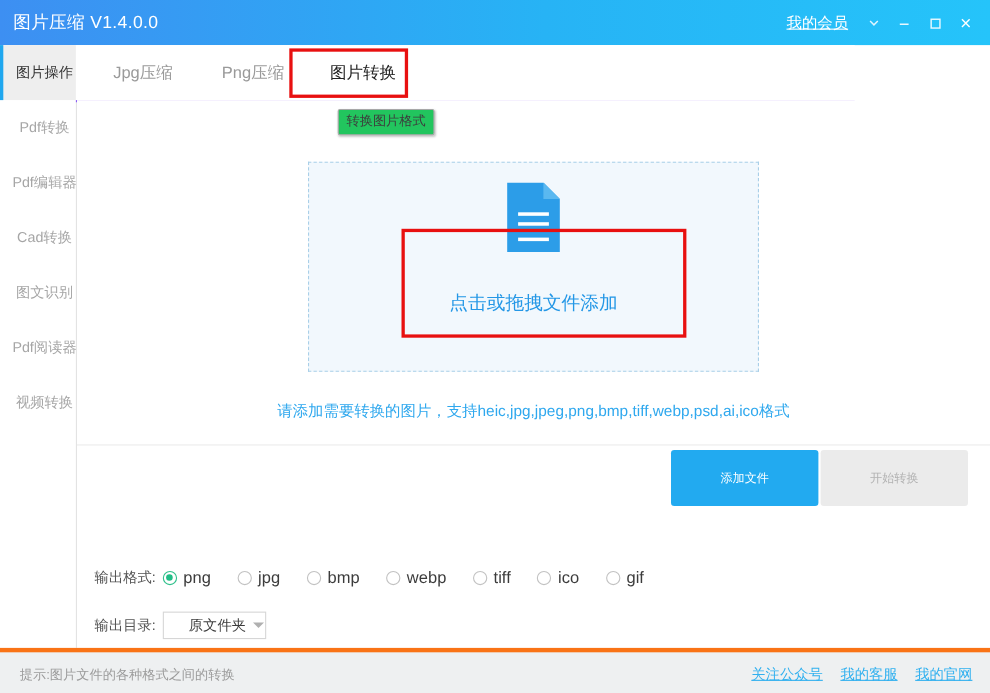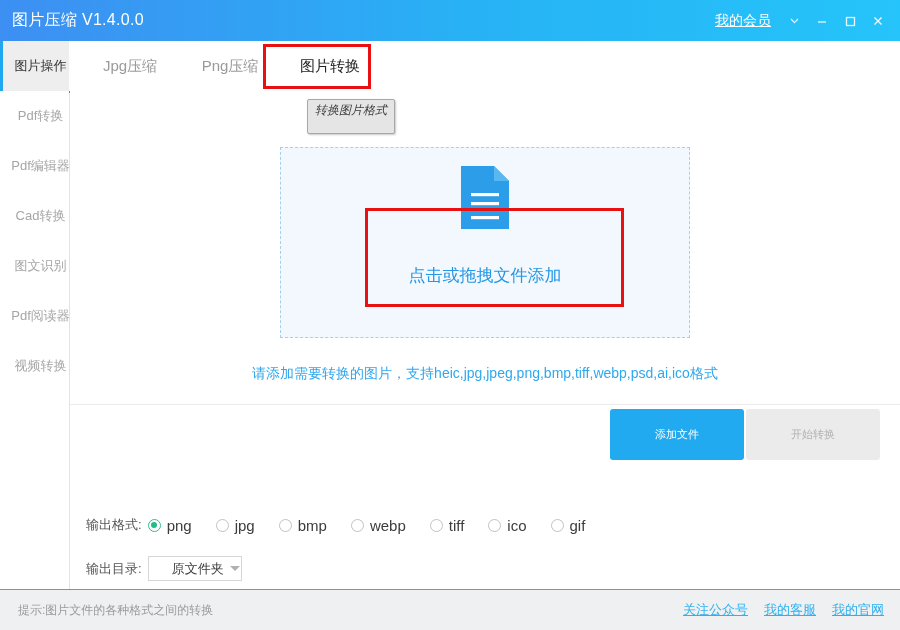--- a/index.html
+++ b/index.html
@@ -126,30 +126,29 @@
     width: 108px; height: 45px;
     border: 3px solid #e81010;
     box-sizing: border-box;
     pointer-events: none;
   }
 
   
   .tooltip {
     position: absolute;
     left: 307px; top: 99px;
-    padding: 2px 7px 14px 7px;
-    background: #e5e5e5;
+    padding: 2px 7px 3px 7px;
+    background: #22c55e;
     border: 1px solid #a8a8a8;
     border-radius: 2px;
     font-size: 12px;
     color: #3d3d3d;
     box-shadow: 1px 1px 2px rgba(0,0,0,0.22);
     white-space: nowrap;
     z-index: 20;
-    font-style: italic;
   }
 
   
   .content {
     position: absolute;
     left: 70px; top: 91px;
     width: 830px; height: 498px;
     background: #ffffff;
   }
 
@@ -299,21 +298,21 @@
     border-top: 5px solid #b0b0b0;
     margin-left: 6px;
   }
 
   
   .footer {
     position: absolute;
     left: 0; bottom: 0;
     width: 900px; height: 41px;
     background: #eef0f1;
-    border-top: 1px solid #f97316;
+    border-top: 4px solid #f97316;
     box-sizing: border-box;
   }
   .footer-tip {
     position: absolute;
     left: 18px; top: 12px;
     font-size: 12px;
     color: #9b9b9b;
     white-space: nowrap;
   }
   .footer-links {

